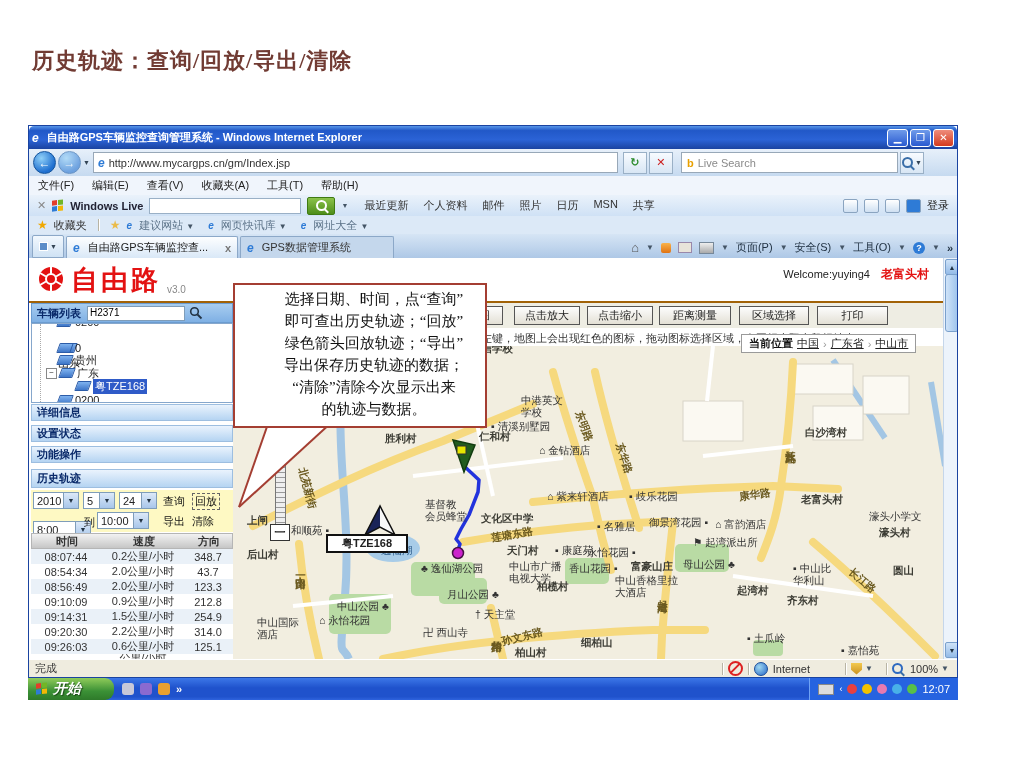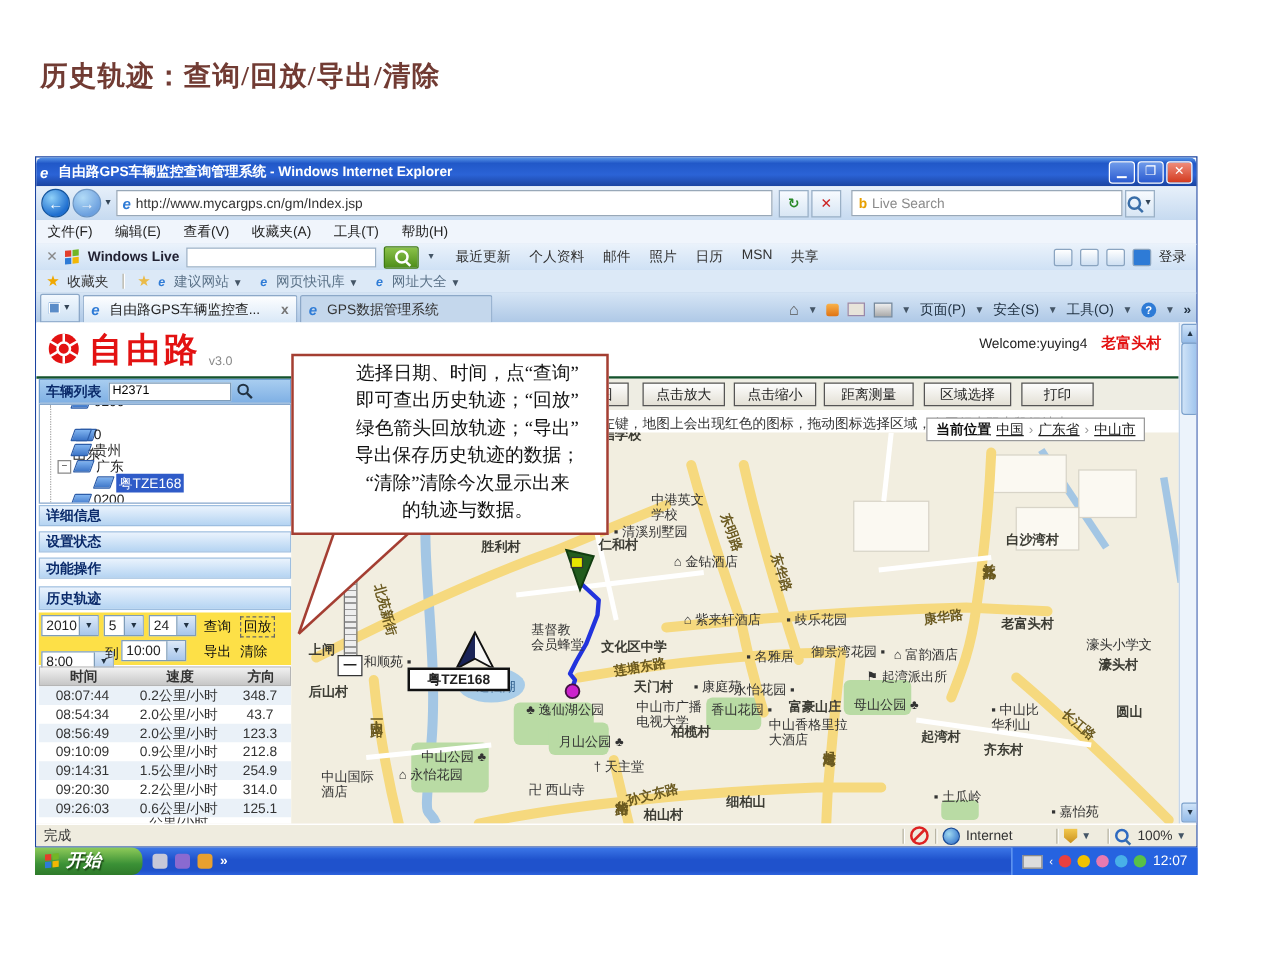--- a/index.html
+++ b/index.html
@@ -46,38 +46,38 @@
   .tab .x{color:#777;margin-left:auto;font-weight:bold;}
   #cmdicons{margin-left:auto;display:flex;align-items:center;gap:7px;padding:0 4px 3px 0;color:#234;}
   .card{font-size:8px;color:#456;}
   .homeic{font-size:13px;color:#555;}
   .feedic{width:10px;height:10px;background:linear-gradient(#f9b24a,#e07313);border-radius:2px;}
   .mailic{width:12px;height:9px;background:#e8e4da;border:1px solid #98a;}
   .printic{width:13px;height:10px;background:linear-gradient(#eee,#aaa);border:1px solid #789;}
   .helpic{width:12px;height:12px;border-radius:50%;background:#2e7bd6;color:#fff;font-size:9px;display:flex;align-items:center;justify-content:center;font-weight:bold;}
   
   #content{left:0;top:132px;width:928px;height:401px;background:#fff;overflow:hidden;}
-  #appheader{left:0;top:0;width:914px;height:43px;background:#fff;border-bottom:2px solid #14532d;}
+  #appheader{left:0;top:0;width:914px;height:43px;background:#fff;border-bottom:2px solid #a16207;}
   #logo-wheel{left:8px;top:7px;}
   #brand{left:42px;top:4px;font-size:27px;font-weight:bold;color:#e31212;letter-spacing:3px;}
   #ver{left:138px;top:26px;color:#888;font-size:10px;}
   
   #sidebar{left:2px;top:45px;width:202px;height:356px;}
   .bluebar{background:linear-gradient(#eaf3fd,#b5d4f2);border:1px solid #9dbee0;color:#0a2a6a;font-weight:bold;display:flex;align-items:center;padding:0 5px;box-sizing:border-box;}
   #vlheader{left:0;top:0;width:202px;height:20px;background:linear-gradient(#a8cdf0,#7fb0e4);border:1px solid #6b9cd0;}
   #vlsearch{width:92px;height:13px;background:#fff;border:1px solid #7f9db9;font-size:10px;color:#000;margin-left:6px;padding:0 2px;font-weight:normal;}
   #treebox{left:0;top:20px;width:200px;height:78px;background:#fff;border:1px solid #86a7cc;overflow:hidden;}
   .titem{position:absolute;height:12px;display:flex;align-items:center;gap:3px;white-space:nowrap;}
   .disk{width:12px;height:8px;background:linear-gradient(#7fb3f0,#3e76c8);transform:skewX(-20deg);border:1px solid #2c5ca8;border-radius:1px;flex:0 0 auto;}
   .expander{width:9px;height:9px;border:1px solid #888;background:#fff;font-size:8px;line-height:7px;text-align:center;color:#333;}
   .sel{background:#2f5bc8;color:#fff;padding:0 2px;}
   .treeline{position:absolute;left:8px;top:0;bottom:0;border-left:1px dotted #aaa;}
   .sbar{left:0;width:202px;height:17px;}
   #histbar{left:0;width:202px;height:19px;}
-  #histctl{left:0;top:187px;width:202px;height:42px;background:#fde047;font-size:11px;}
+  #histctl{left:0;top:187px;width:202px;height:42px;background:#fef9c3;font-size:11px;}
   .selbox{position:absolute;height:17px;background:#fff;border:1px solid #7f9db9;box-sizing:border-box;display:flex;align-items:center;padding-left:3px;}
   .selarrow{position:absolute;right:0;top:0;bottom:0;width:14px;background:linear-gradient(#dce9f8,#a8c6ea);border-left:1px solid #7f9db9;color:#234;font-size:7px;display:flex;align-items:center;justify-content:center;}
   .alink{position:absolute;color:#111;cursor:pointer;}
   .alink.dashed{border:1px dashed #666;padding:0 2px;}
   #histtable{left:0;top:230px;width:202px;height:126px;overflow:hidden;}
   .hrow{display:flex;height:15px;align-items:center;color:#333;}
   .hrow .c0{width:70px;text-align:center;}
   .hrow .c1{width:84px;text-align:center;}
   .hrow .c2{width:46px;text-align:center;}
   #histhead{height:14px;background:linear-gradient(#f2f2f2,#c6c6c6);border:1px solid #b5b5b5;color:#333;font-weight:bold;}
@@ -400,21 +400,21 @@
         </div>
       </div>
 
       <div class="abs" id="maparea">
         <div class="abs" id="btnrow">
             <span class="mapbtn" style="left: 200px; width: 70px;">卫星地图</span>
             <span class="mapbtn" style="left: 281px; width: 66px;">点击放大</span>
             <span class="mapbtn" style="left: 354px; width: 66px;">点击缩小</span>
             <span class="mapbtn" style="left: 426px; width: 72px;">距离测量</span>
             <span class="mapbtn" style="left: 506px; width: 70px;">区域选择</span>
-            <span class="mapbtn" style="left: 584px; width: 58px;">打印</span>
+            <span class="mapbtn" style="left: 584px; width: 71px;">打印</span>
           </div>
         <div class="abs" id="hintrow">
           <span id="hint">鼠标左键，地图上会出现红色的图标，拖动图标选择区域，在图标上双击鼠标结束。</span>
         </div>
         <div class="abs" id="breadcrumb">
           <b>当前位置</b>
           <a>中国</a>
             <i>›</i>
           <a>广东省</a>
             <i>›</i>

